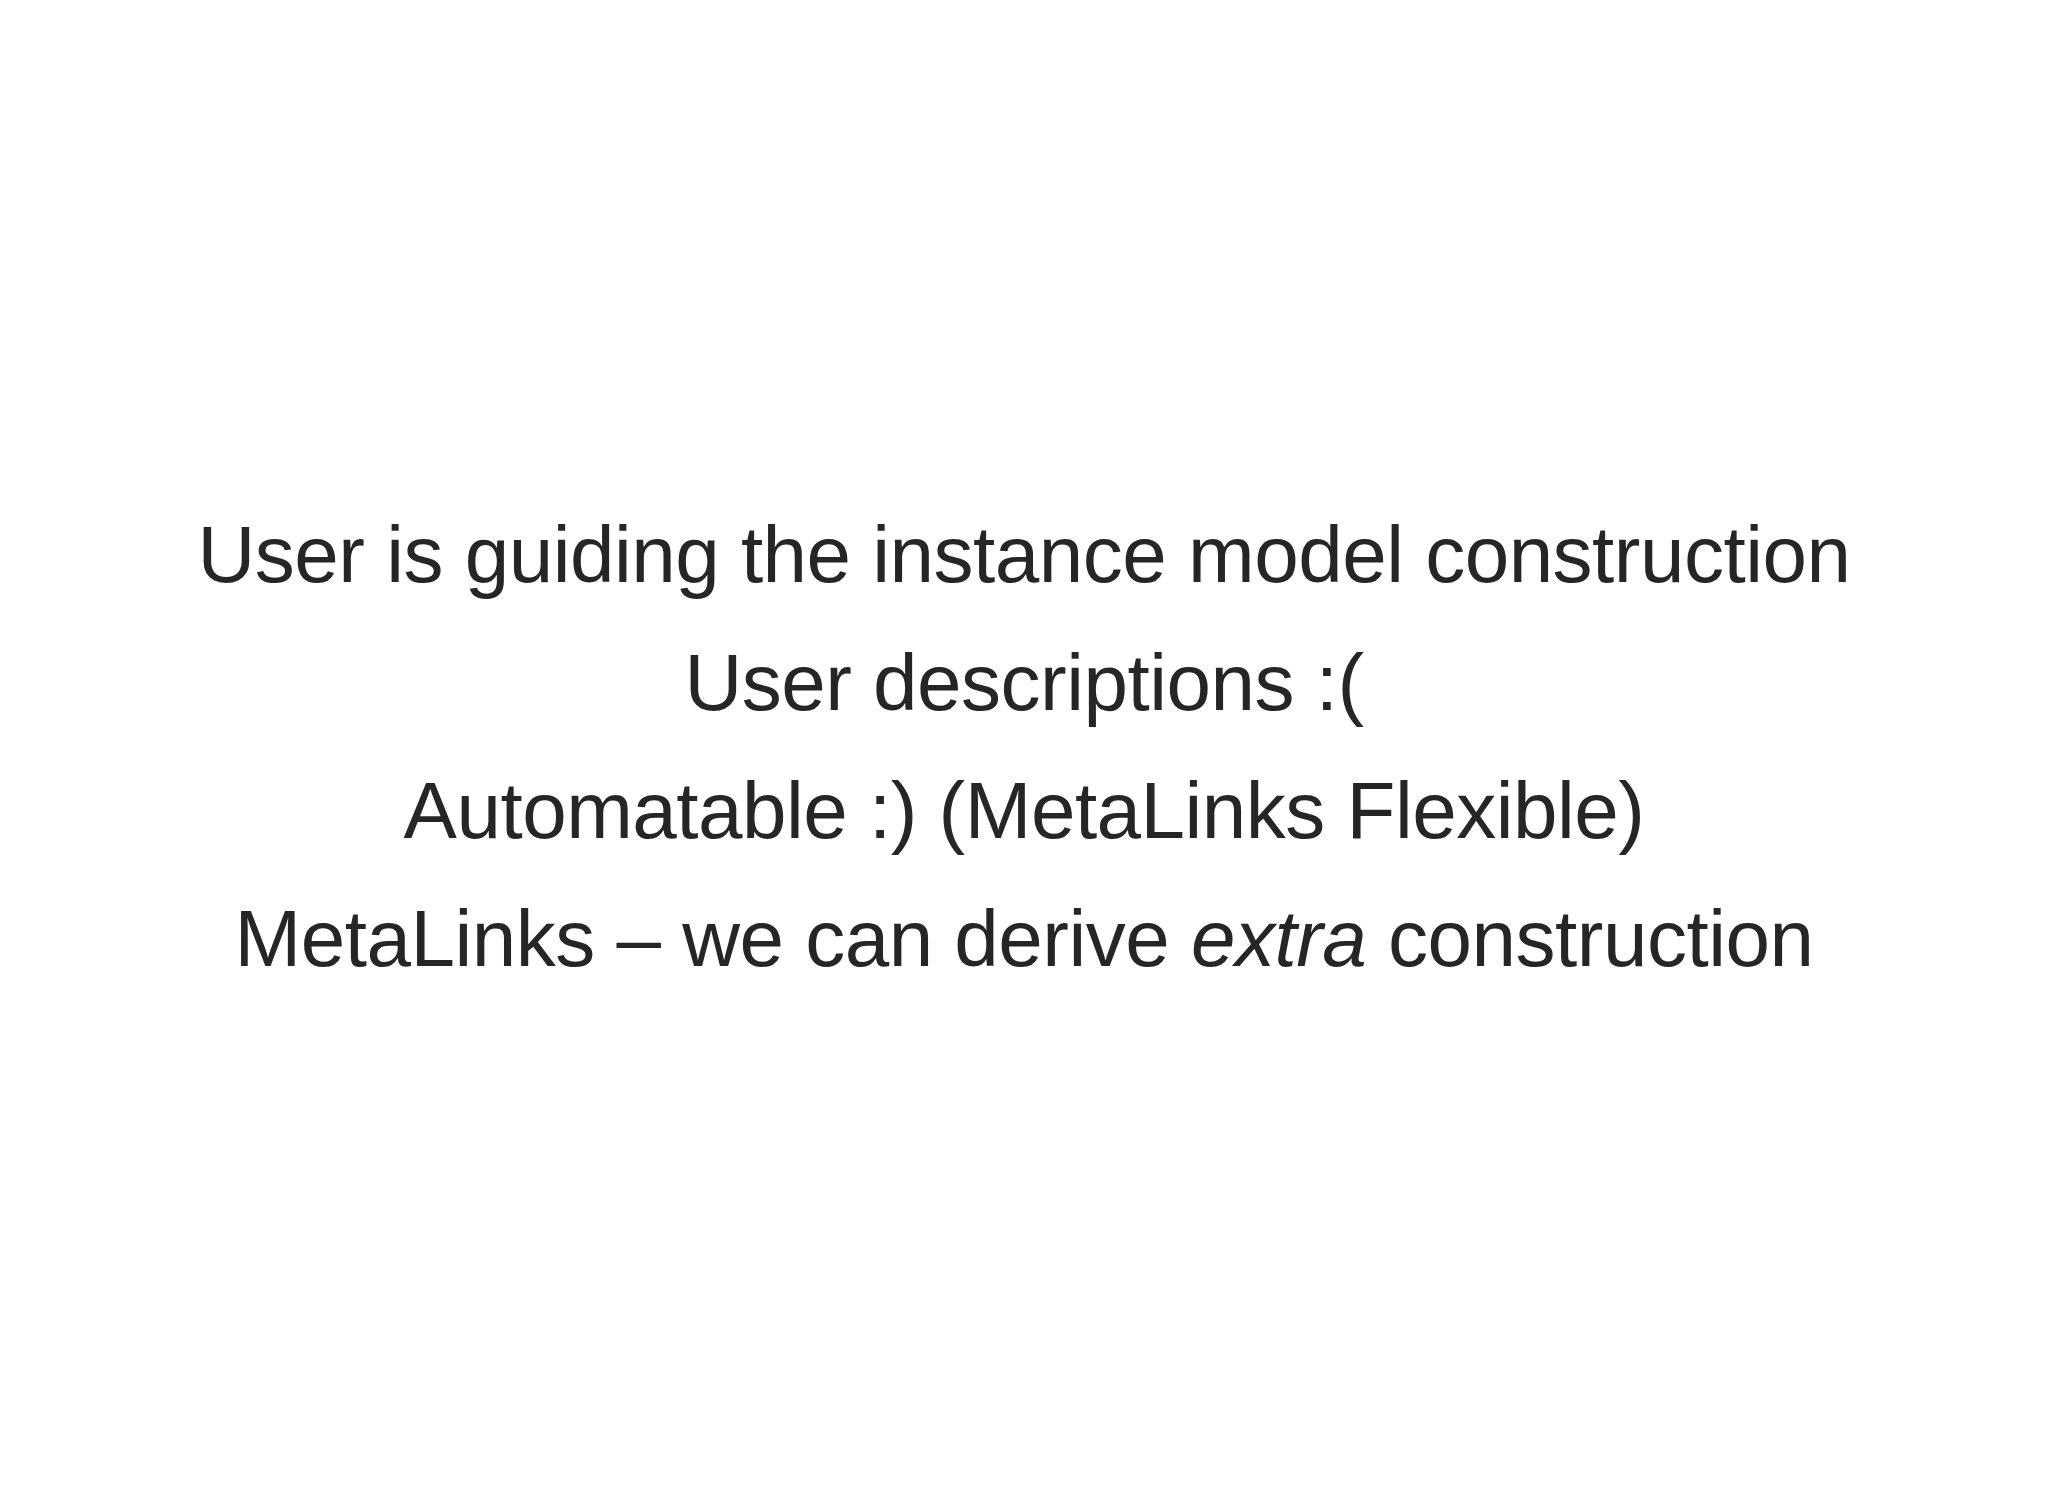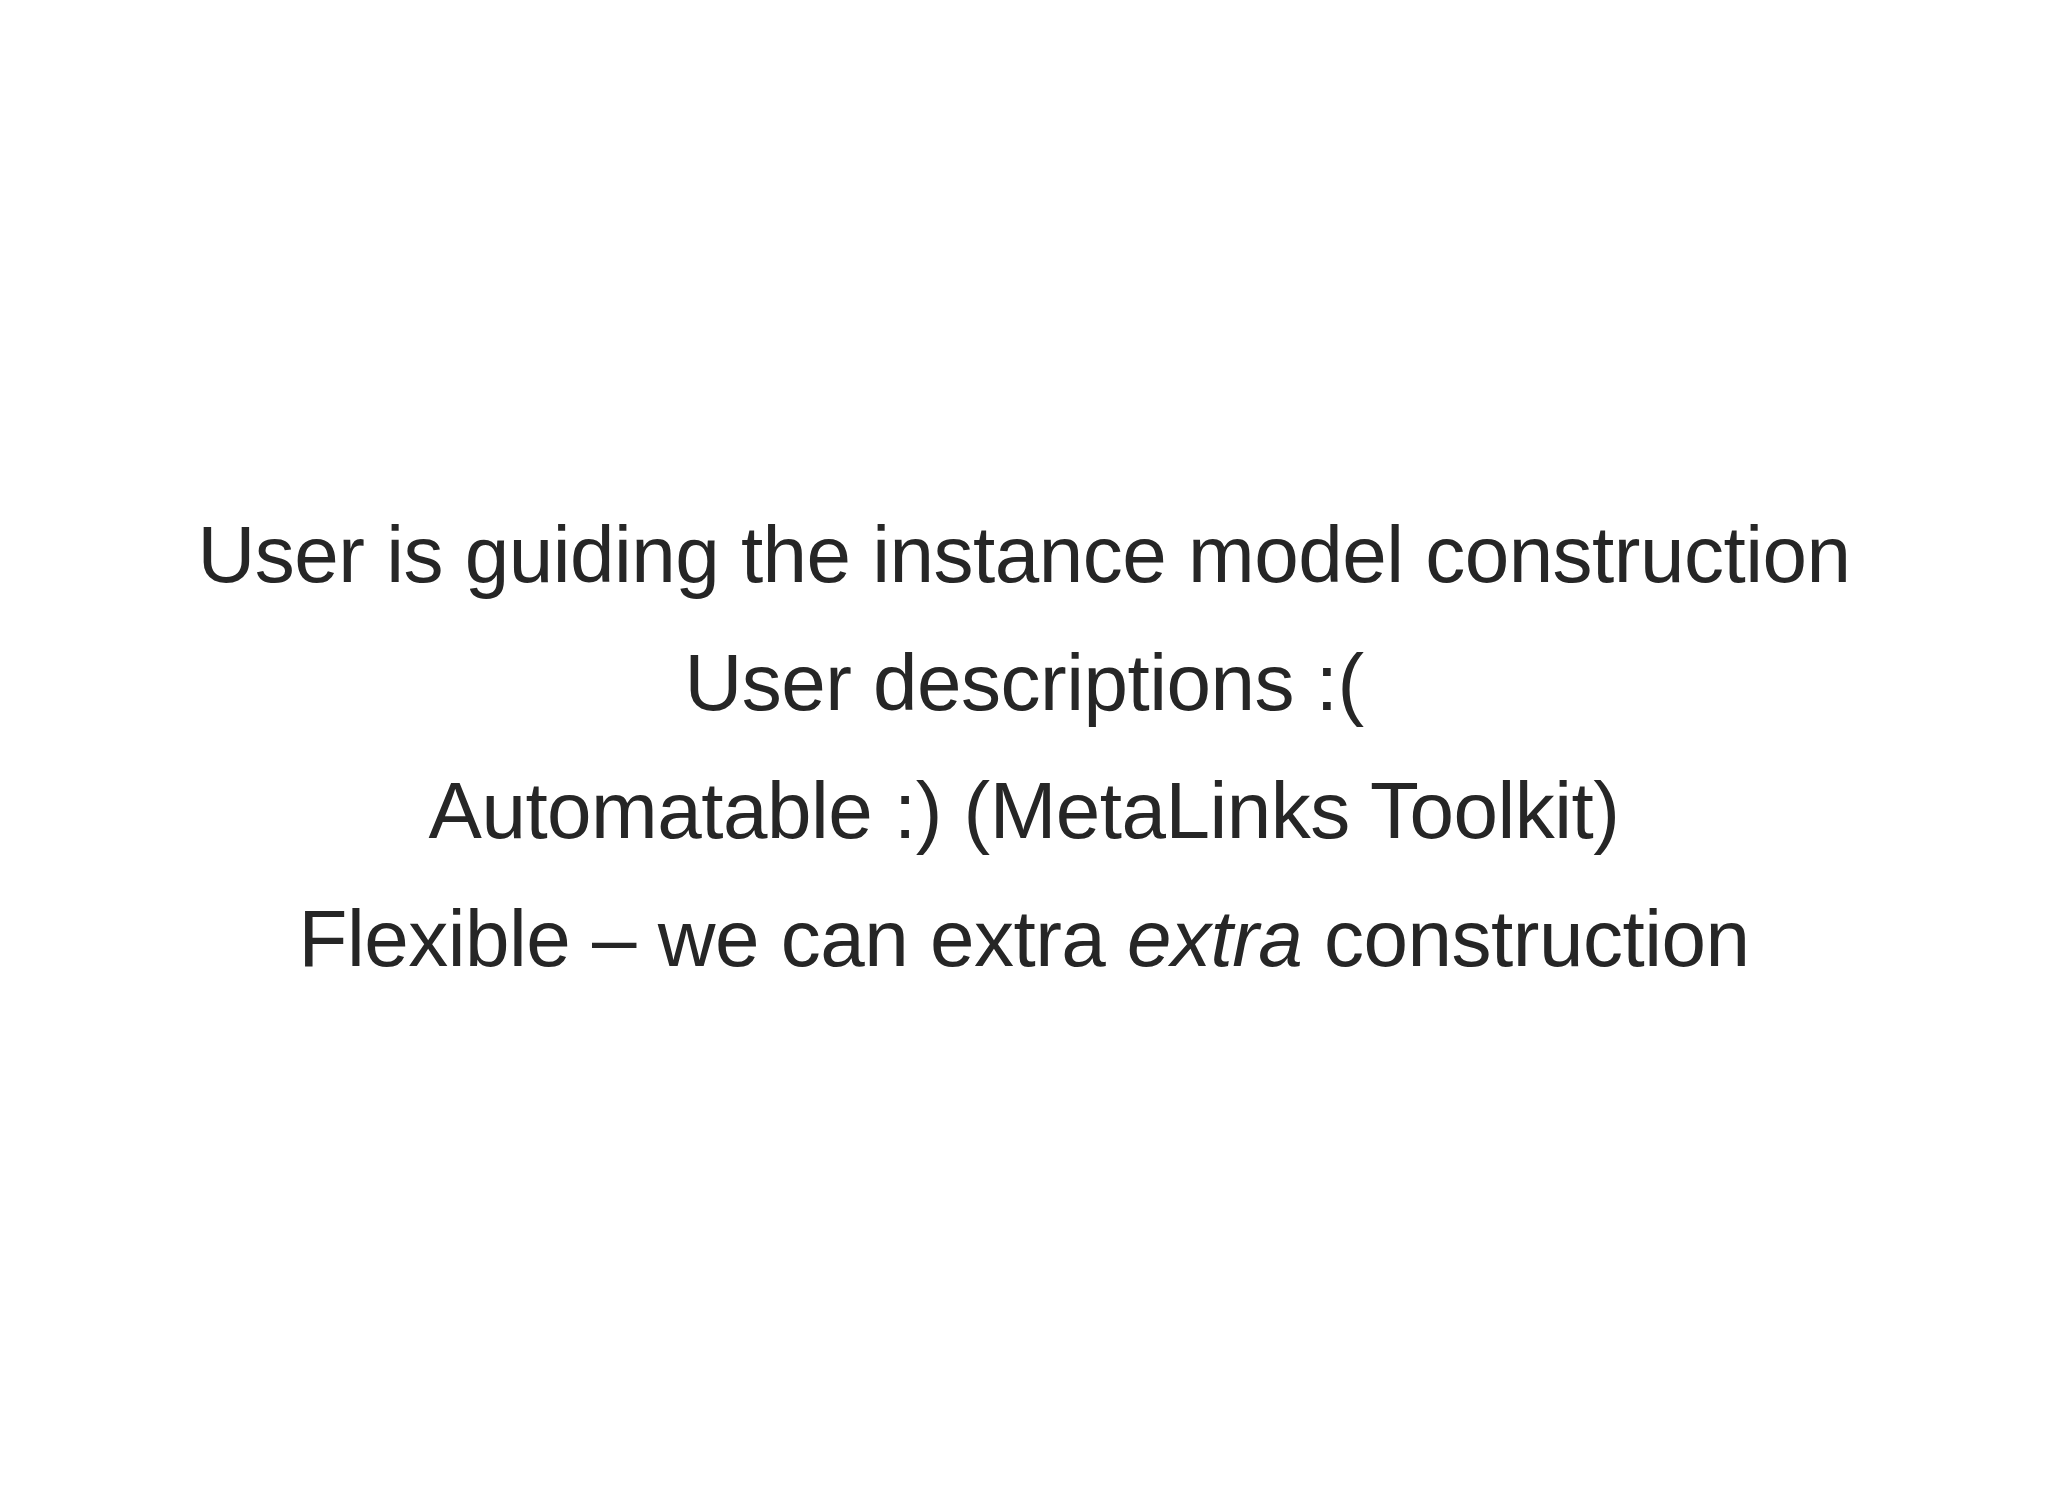--- a/index.html
+++ b/index.html
@@ -40,18 +40,18 @@
 </head>
 <body>
 
 <div class="slide">
   <div class="slide-text">
 
     <p class="slide-line">User is guiding the instance model construction</p>
 
     <p class="slide-line">User descriptions :(</p>
 
-    <p class="slide-line">Automatable :) (MetaLinks Toolkit)</p>
+    <p class="slide-line">Automatable :) (MetaLinks Flexible)</p>
 
-    <p class="slide-line"><span class="seg">Flexible – we can extra </span><span class="seg italic">extra</span><span class="seg"> construction</span></p>
+    <p class="slide-line"><span class="seg">MetaLinks – we can derive </span><span class="seg italic">extra</span><span class="seg"> construction</span></p>
 
   </div>
 </div>
 
 </body></html>

